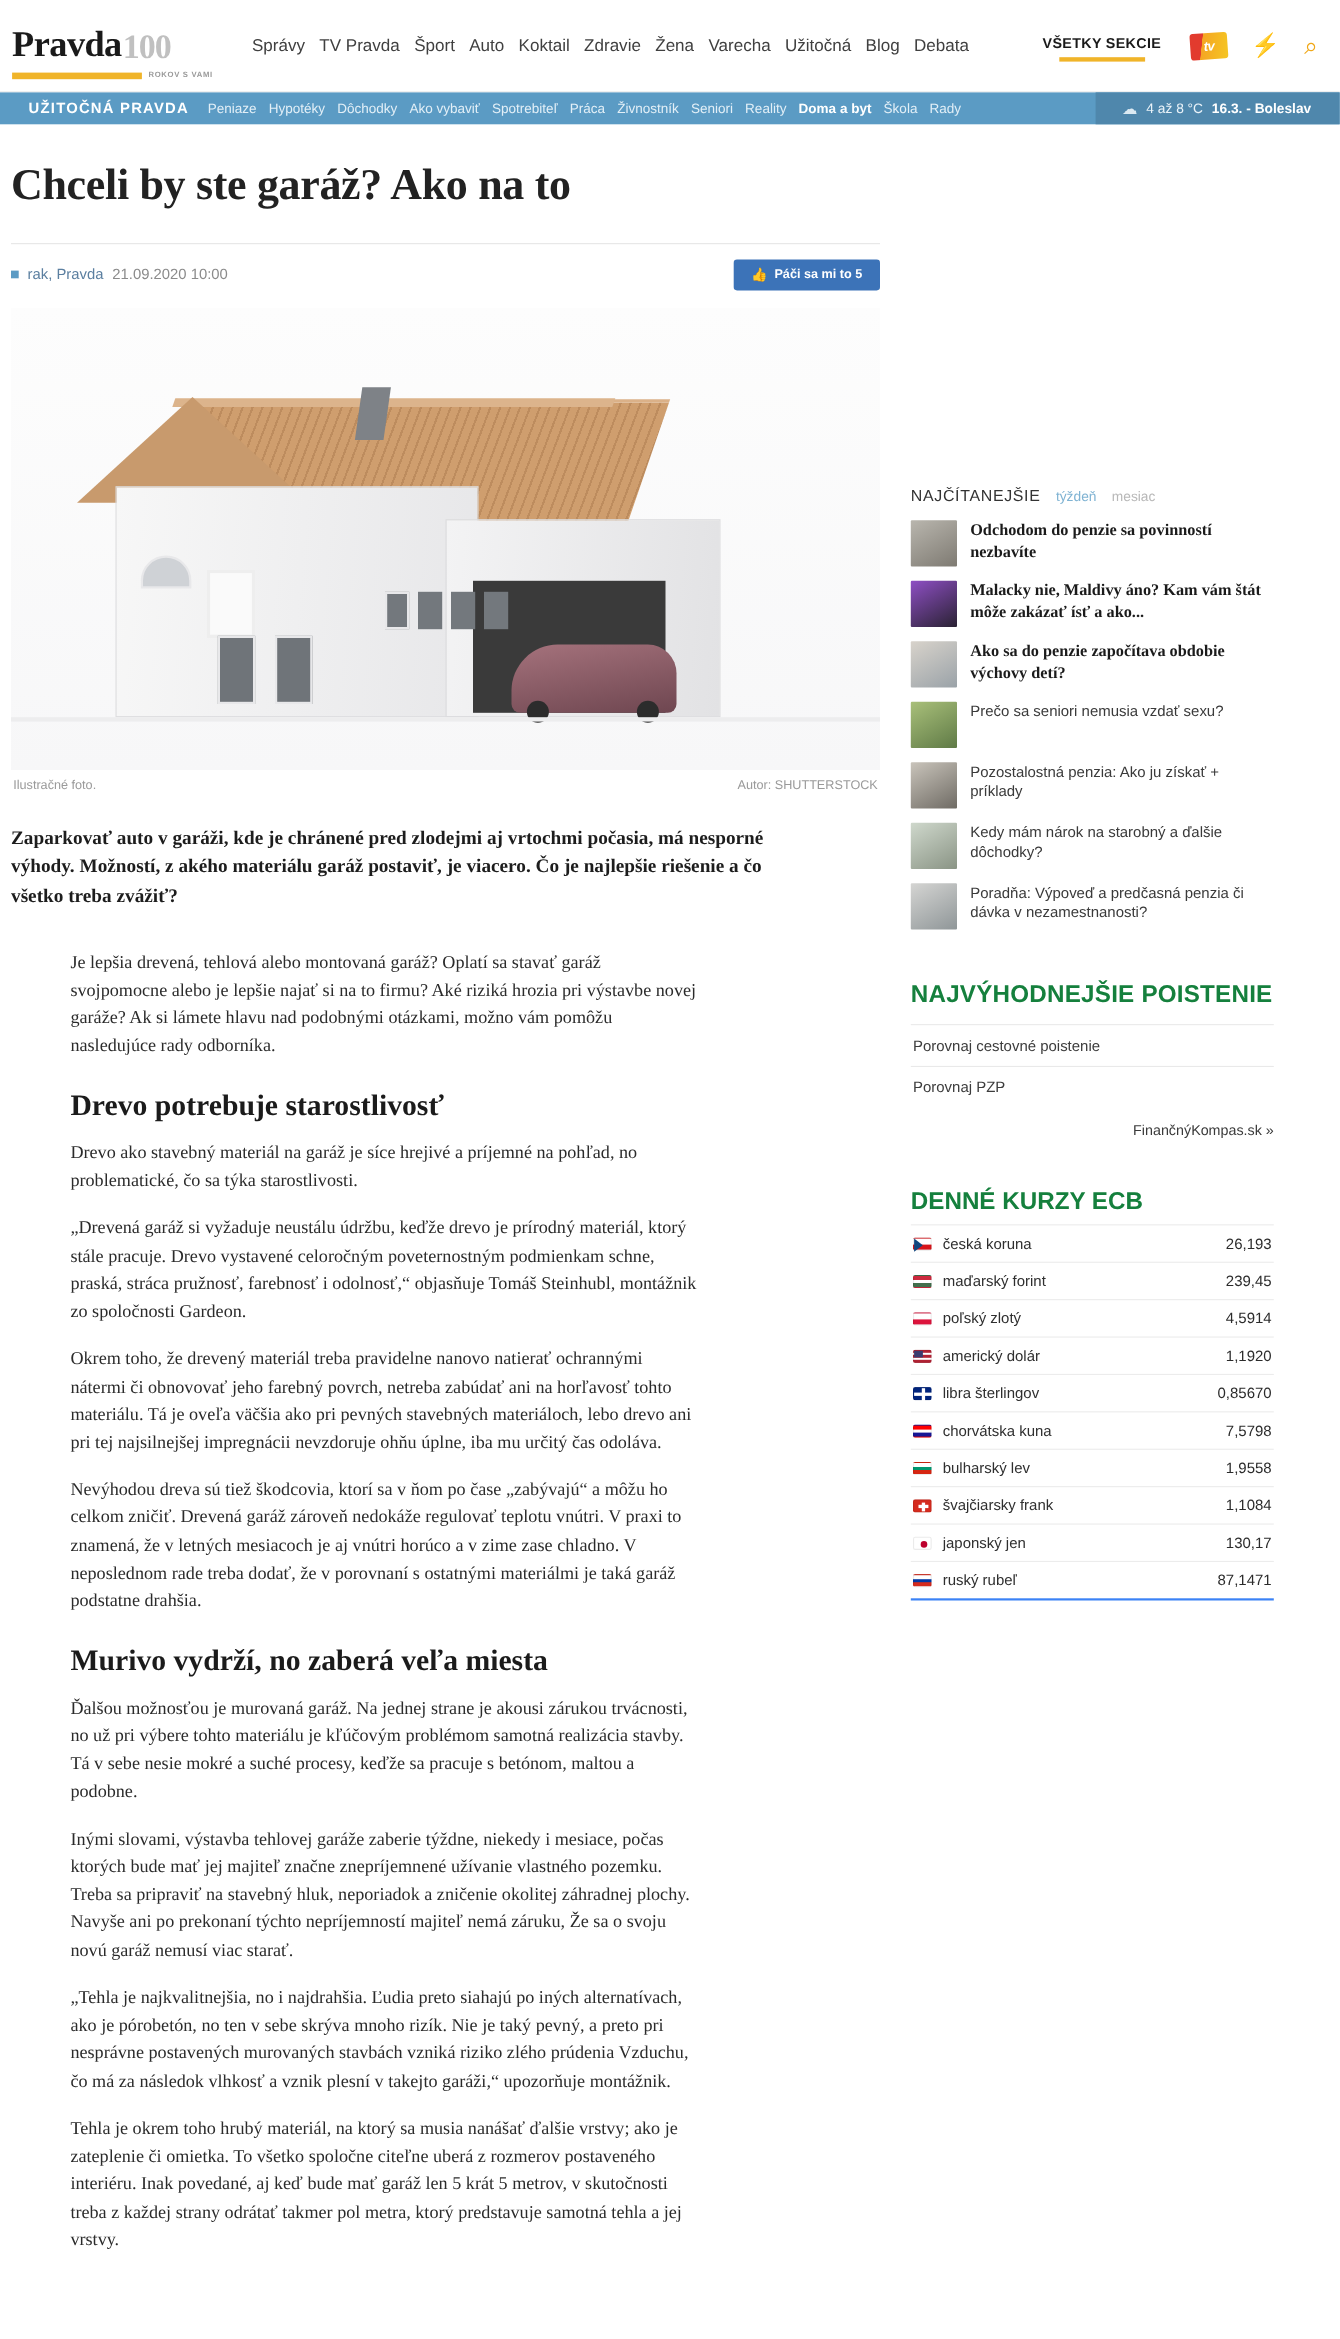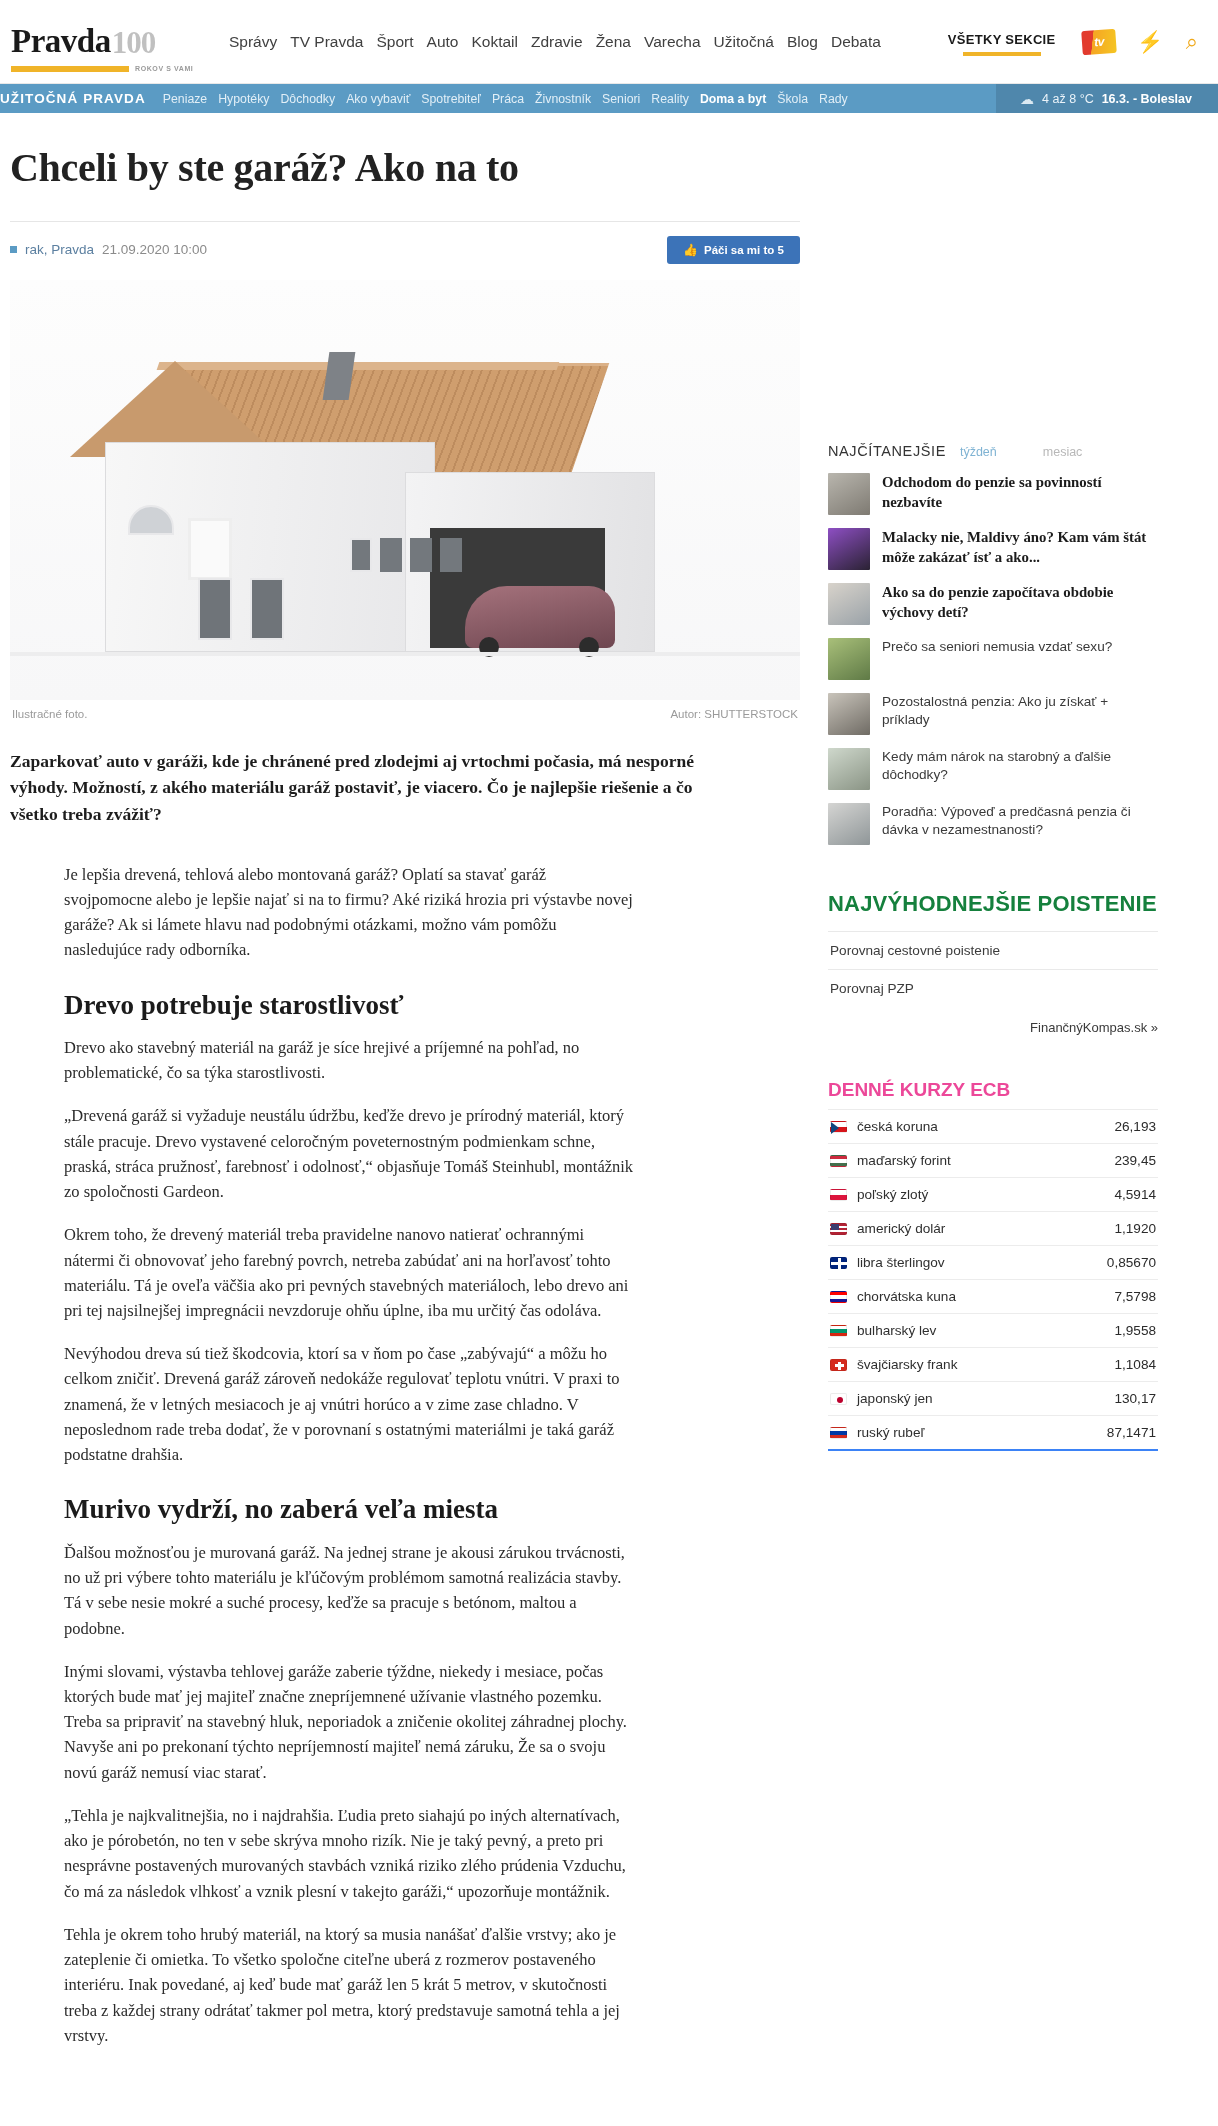--- a/index.html
+++ b/index.html
@@ -81,21 +81,21 @@
   }
   .bolt { color: #f0a818; font-size: 21px; line-height: 1; }
   .search-ico { color: #f0a818; font-size: 22px; line-height: 1; }
 
   
   .subnav {
     background: #5b9bc4;
     height: 29px;
     display: flex;
     align-items: center;
-    padding-left: 0;
+    padding-left: 26px;
     gap: 11px;
     position: relative;
   }
   .subnav .brand {
     color: #ffffff; font-weight: 700; font-size: 13.5px; letter-spacing: 1.1px;
     margin-right: 6px; white-space: nowrap;
   }
   .subnav a {
     color: #e2eff7; font-size: 12.3px; text-decoration: none; white-space: nowrap;
   }
@@ -247,21 +247,21 @@
 
   
   .side-head {
     display: flex; align-items: baseline; gap: 14px;
     margin-bottom: 14px;
   }
   .side-head .t {
     font-size: 14.5px; letter-spacing: .6px; color: #333; font-weight: 400;
   }
   .side-head .tab { font-size: 12.5px; color: #7fb3d3; }
-  .side-head .tab.dim { color: #b8b8b8; margin-left: 32px; }
+  .side-head .tab.dim { color: #b8b8b8; }
 
   .most-item {
     display: flex; gap: 12px; align-items: flex-start;
     margin-bottom: 13px;
   }
   .most-thumb {
     width: 42px; height: 42px; flex: 0 0 42px;
     background: #d9d9dd; border-radius: 1px;
     background-size: cover;
   }
@@ -290,21 +290,21 @@
     padding: 11px 2px;
     font-size: 13.6px; color: #3c3c3c;
   }
   .side-link-row:last-of-type { border-bottom: 1px solid #e9e9e9; }
   .side-right-link {
     text-align: right; font-size: 13px; color: #3a3a3a; padding-top: 13px;
   }
 
   
   .fx { margin-top: 44px; }
-  .fx h3 { font-size: 19px; font-weight: 700; color: #ec4899; margin: 18px 0 8px 0; }
+  .fx h3 { font-size: 22px; font-weight: 700; color: #15803d; margin: 18px 0 8px 0; }
   .fx-row {
     display: flex; align-items: center;
     border-top: 1px solid #ececec;
     padding: 9px 2px;
     font-size: 13.6px; color: #2f2f2f;
   }
   .fx-row:last-child { border-bottom: 2px solid #3b82f6; }
   .fx-flag {
     width: 17px; height: 12px; flex: 0 0 17px; margin-right: 10px;
     border-radius: 2px; border: 1px solid rgba(0,0,0,.08);

